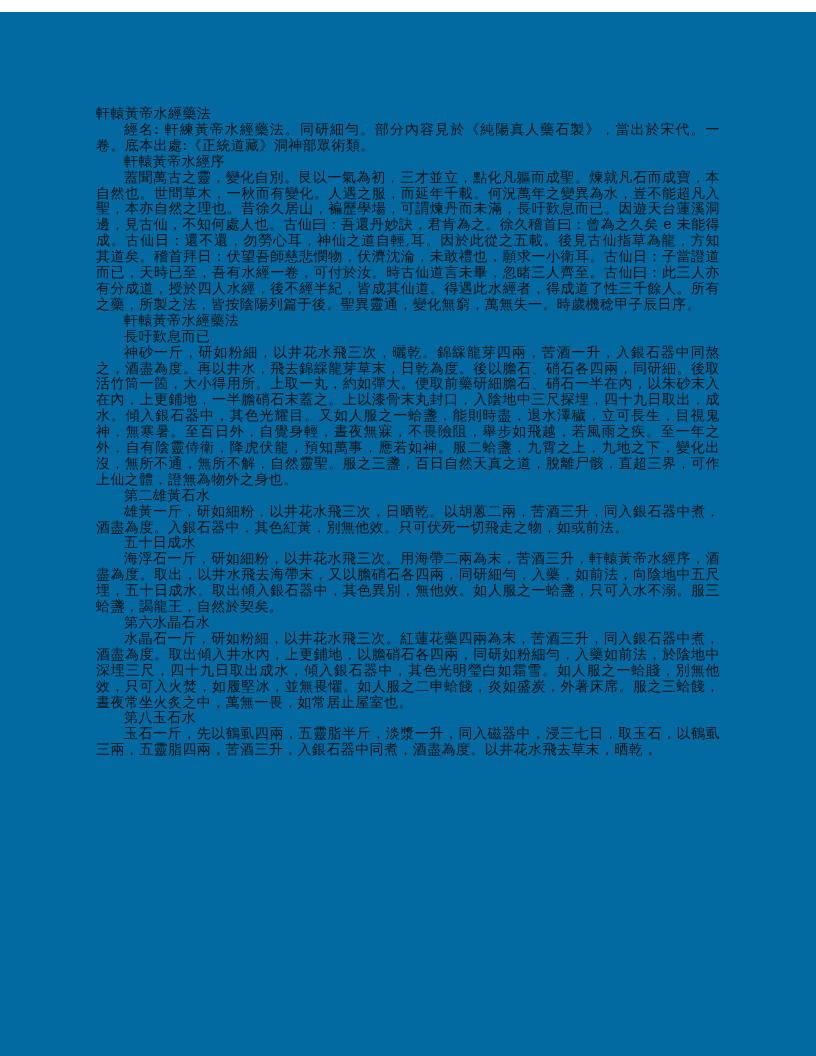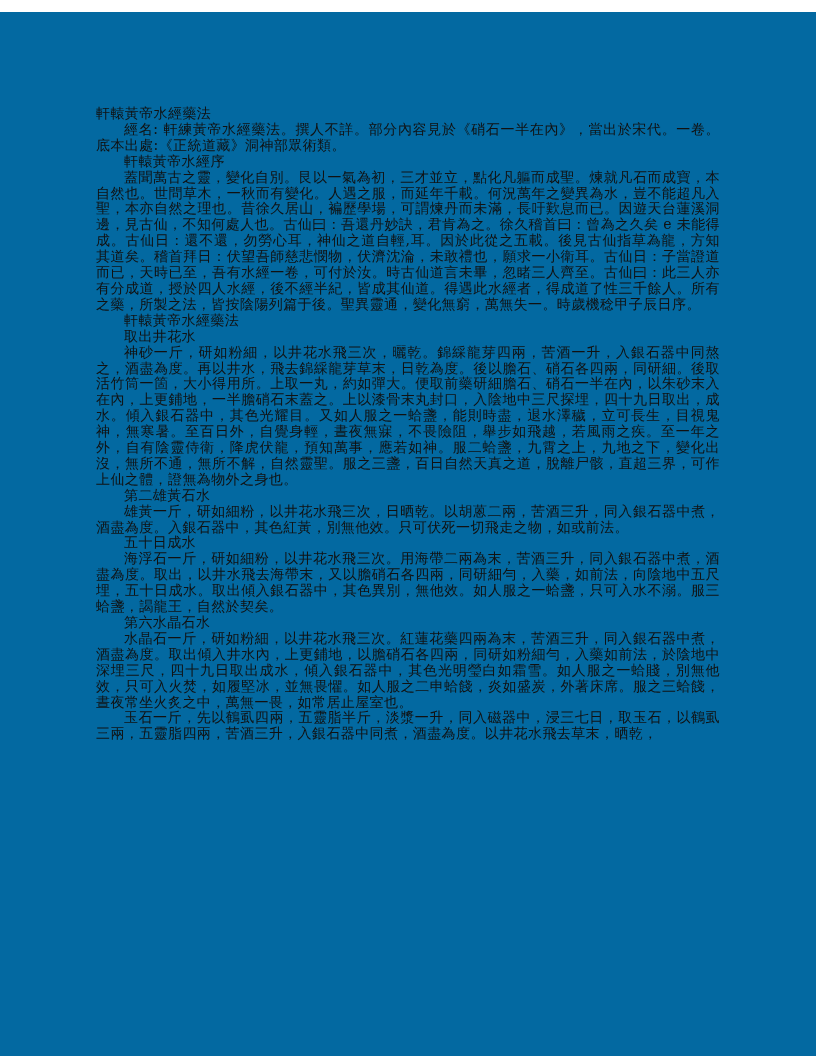--- a/index.html
+++ b/index.html
@@ -34,26 +34,27 @@
   }
   .indent {
     text-indent: 2em;
   }
 </style>
 </head>
 <body>
 
 <div class="page">
   <p class="doc-title">軒轅黃帝水經藥法</p>
-  <p class="indent">經名: 軒練黃帝水經藥法。撰人不詳。部分內容見於《硝石一半在內》，當出於宋代。一卷。底本出處:《正統道藏》洞神部眾術類。</p>
+  <p class="indent">經名: 軒練黃帝水經藥法。同研細勻。部分內容見於《純陽真人藥石製》，當出於宋代。一卷。底本出處:《正統道藏》洞神部眾術類。</p>
   <p class="indent">軒轅黃帝水經序</p>
   <p class="indent">蓋聞萬古之靈，變化自別。艮以一氣為初，三才並立，點化凡軀而成聖。煉就凡石而成寶，本自然也。世問草木，一秋而有變化。人遇之服，而延年千載。何況萬年之變異為水，豈不能超凡入聖，本亦自然之理也。昔徐久居山，褊歷學場，可謂煉丹而未滿，長吁歎息而已。因遊天台蓮溪洞邊，見古仙，不知何處人也。古仙曰：吾還丹妙訣，君肯為之。徐久稽首曰：曾為之久矣 e 未能得成。古仙日：還不還，勿勞心耳，神仙之道自輕,耳。因於此從之五載。後見古仙指草為龍，方知其道矣。稽首拜日：伏望吾師慈悲憫物，伏濟沈淪，未敢禮也，願求一小衛耳。古仙日：子當證道而已，天時已至，吾有水經一卷，可付於汝。時古仙道言未畢，忽睹三人齊至。古仙曰：此三人亦有分成道，授於四人水經，後不經半紀，皆成其仙道。得遇此水經者，得成道了性三千餘人。所有之藥，所製之法，皆按陰陽列篇于後。聖異靈通，變化無窮，萬無失一。時歲機稔甲子辰日序。</p>
   <p class="indent">軒轅黃帝水經藥法</p>
-  <p class="indent">取出井花水</p>
+  <p class="indent">長吁歎息而已</p>
   <p class="indent">神砂一斤，研如粉細，以井花水飛三次，曬乾。錦綵龍芽四兩，苦酒一升，入銀石器中同熬之，酒盡為度。再以井水，飛去錦綵龍芽草末，日乾為度。後以膽石、硝石各四兩，同研細。後取活竹筒一箇，大小得用所。上取一丸，約如彈大。便取前藥研細膽石、硝石一半在內，以朱砂末入在內，上更鋪地，一半膽硝石末蓋之。上以漆骨末丸封口，入陰地中三尺探埋，四十九日取出，成水。傾入銀石器中，其色光耀目。又如人服之一蛤盞，能則時盡，退水澤穢，立可長生，目視鬼神，無寒暑。至百日外，自覺身輕，晝夜無寐，不畏險阻，舉步如飛越，若風雨之疾。至一年之外，自有陰靈侍衛，降虎伏龍，預知萬事，應若如神。服二蛤盞，九霄之上，九地之下，變化出沒，無所不通，無所不解，自然靈聖。服之三盞，百日自然天真之道，脫離尸骸，直超三界，可作上仙之體，證無為物外之身也。</p>
   <p class="indent">第二雄黃石水</p>
   <p class="indent">雄黃一斤，研如細粉，以井花水飛三次，日晒乾。以胡蒽二兩，苦酒三升，同入銀石器中煮，酒盡為度。入銀石器中，其色紅黃，別無他效。只可伏死一切飛走之物，如或前法。</p>
   <p class="indent">五十日成水</p>
-  <p class="indent">海浮石一斤，研如細粉，以井花水飛三次。用海帶二兩為末，苦酒三升，同入銀石器中煮，酒盡為度。取出，以井水飛去海帶末，又以膽硝石各四兩，同研細勻，入藥，如前法，向陰地中五尺埋，五十日成水。取出傾入銀石器中，其色異別，無他效。如人服之一蛤盞，只可入水不溺。服三蛤盞，謁龍王，自然於契矣。</p>
+  <p class="indent">海浮石一斤，研如細粉，以井花水飛三次。用海帶二兩為末，苦酒三升，軒轅黃帝水經序，酒盡為度。取出，以井水飛去海帶末，又以膽硝石各四兩，同研細勻，入藥，如前法，向陰地中五尺埋，五十日成水。取出傾入銀石器中，其色異別，無他效。如人服之一蛤盞，只可入水不溺。服三蛤盞，謁龍王，自然於契矣。</p>
   <p class="indent">第六水晶石水</p>
   <p class="indent">水晶石一斤，研如粉細，以井花水飛三次。紅蓮花藥四兩為末，苦酒三升，同入銀石器中煮，酒盡為度。取出傾入井水內，上更鋪地，以膽硝石各四兩，同研如粉細勻，入藥如前法，於陰地中深埋三尺，四十九日取出成水，傾入銀石器中，其色光明瑩白如霜雪。如人服之一蛤賤，別無他效，只可入火焚，如履堅冰，並無畏懼。如人服之二申蛤餞，炎如盛炭，外著床席。服之三蛤餞，晝夜常坐火炙之中，萬無一畏，如常居止屋室也。</p>
+  <p class="indent">第八玉石水</p>
   <p class="indent">玉石一斤，先以鶴虱四兩，五靈脂半斤，淡漿一升，同入磁器中，浸三七日，取玉石，以鶴虱三兩，五靈脂四兩，苦酒三升，入銀石器中同煮，酒盡為度。以井花水飛去草末，晒乾，</p>
 </div>
 
 </body></html>

